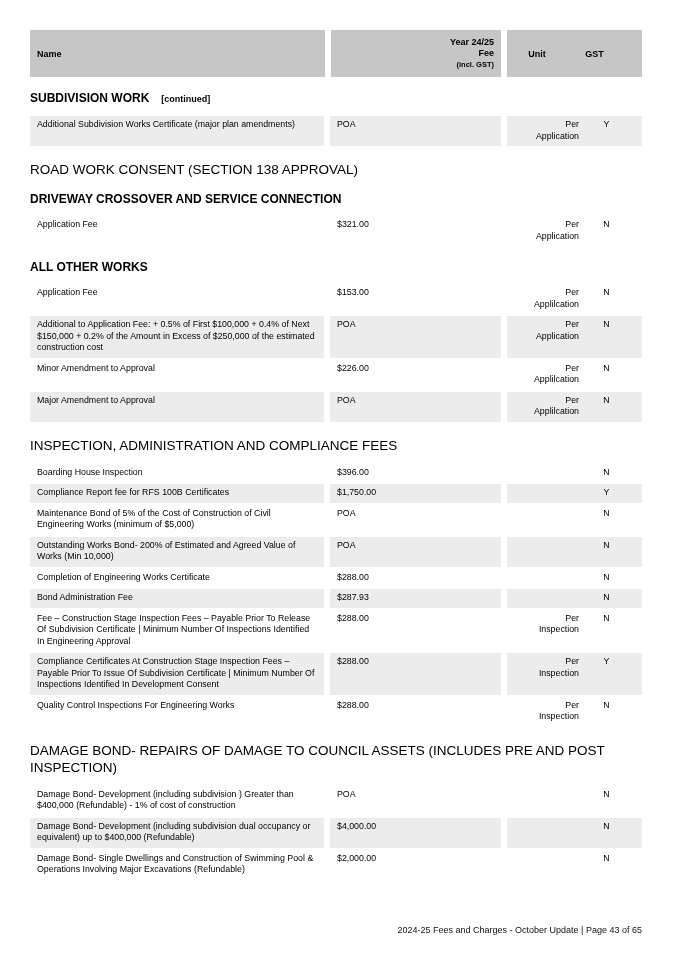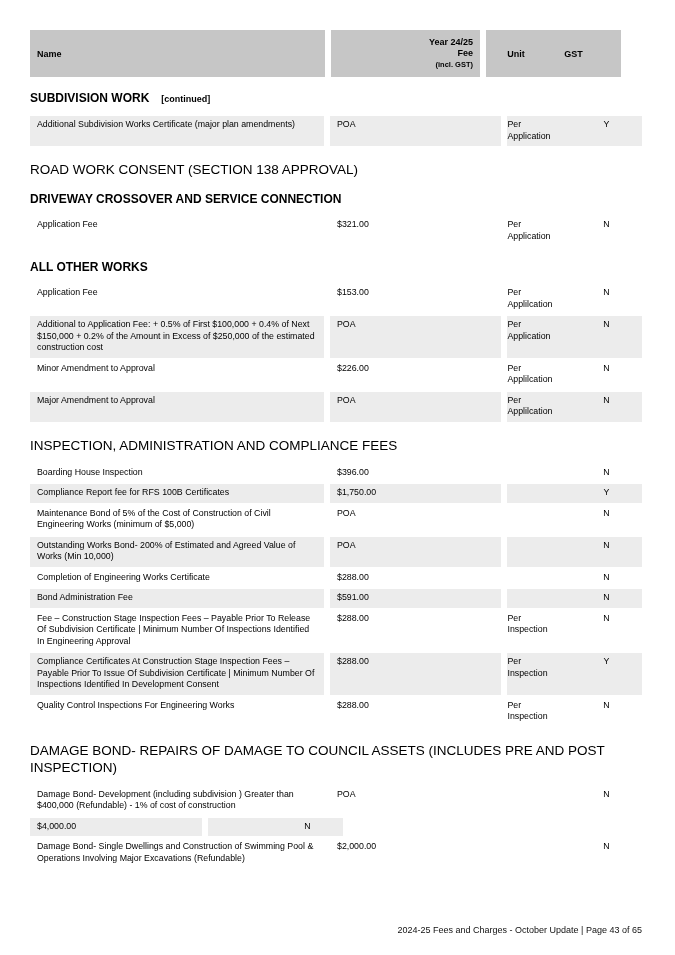--- a/index.html
+++ b/index.html
@@ -11,39 +11,39 @@
     padding: 30px 33px 0 30px;
     font-family: "Liberation Sans", sans-serif;
     color: #000;
     overflow: hidden;
     margin: 0 auto;
   }
   
   .table-header { display: flex; gap: 6px; height: 47px; margin-bottom: 5px; }
   .hcell { background: var(--header-bg, #c6c6c6); font-weight: bold; font-size: 9px; box-sizing: border-box; }
   .hname { width: 295px; display: flex; align-items: center; padding-left: 7px; }
-  .hfee  { width: 149px; display: flex; flex-direction: column; justify-content: center;
+  .hfee  { width: 170px; display: flex; flex-direction: column; justify-content: center;
            text-align: right; padding-right: 7px; line-height: 11px; }
   .hfee-sub { font-size: 7.5px; }
   .hunitgst { width: 135px; display: flex; align-items: center; padding-right: 20px; }
   .hunit { flex: 1; text-align: center; }
   .hgst  { width: 55px; text-align: center; }
   
   .h1 { font-size: 13.5px; font-weight: normal; margin: 15px 0 10px; line-height: 17px; }
   .h2 { font-size: 12px;   font-weight: bold; margin: 14px 0 9px;  line-height: 15px; }
   .suffix { font-size: 9px; font-weight: bold; margin-left: 12px; }
   
   .row { display: flex; gap: 6px; margin-bottom: 2px; font-size: 8.8px; line-height: 11.5px; }
   .row > div { box-sizing: border-box; }
   .row.shaded > div { background: var(--row-bg, #ececec); }
   .cname { width: 295px; padding: 3px 7px 4px; }
   .cfee  { width: 172px; padding: 3px 7px 4px; text-align: left; }
   .cfee.num { text-align: left; }
   .cunitgst { width: 135px; padding: 3px 8px 4px 0; display: flex; align-items: flex-start; }
-  .cunit { flex: 1; text-align: left; white-space: pre-line; }
+  .cunit { flex: 1; text-align: right; white-space: pre-line; }
   .cgst  { width: 55px; text-align: center; }
   
   .footer { position: absolute; right: 33px; bottom: 20px; font-size: 9px; color: #111; }
 </style>
 </head>
 <body>
 
 <div class="page">
 
   <div class="table-header">
@@ -154,21 +154,21 @@
       <div class="row">
         <div class="cname">Completion of Engineering Works Certificate</div>
         <div class="cfee num">$288.00</div>
         <div class="cunitgst">
           <div class="cunit"></div>
           <div class="cgst">N</div>
         </div>
       </div>
       <div class="row shaded">
         <div class="cname">Bond Administration Fee</div>
-        <div class="cfee num">$591.00</div>
+        <div class="cfee num">$287.93</div>
         <div class="cunitgst">
           <div class="cunit"></div>
           <div class="cgst">N</div>
         </div>
       </div>
       <div class="row">
         <div class="cname">Fee – Construction Stage Inspection Fees – Payable Prior To Release Of Subdivision Certificate | Minimum Number Of Inspections Identified In Engineering Approval</div>
         <div class="cfee num">$288.00</div>
         <div class="cunitgst">
           <div class="cunit">Per
@@ -197,20 +197,21 @@
       <div class="h1"><span>DAMAGE BOND- REPAIRS OF DAMAGE TO COUNCIL ASSETS (INCLUDES PRE AND POST INSPECTION)</span></div>
       <div class="row">
         <div class="cname">Damage Bond- Development (including subdivision ) Greater than $400,000 (Refundable) - 1% of cost of construction</div>
         <div class="cfee">POA</div>
         <div class="cunitgst">
           <div class="cunit"></div>
           <div class="cgst">N</div>
         </div>
       </div>
       <div class="row shaded">
+        <div class="cname">Damage Bond- Development (including subdivision dual occupancy or equivalent) up to $400,000 (Refundable)</div>
         <div class="cfee num">$4,000.00</div>
         <div class="cunitgst">
           <div class="cunit"></div>
           <div class="cgst">N</div>
         </div>
       </div>
       <div class="row">
         <div class="cname">Damage Bond- Single Dwellings and Construction of Swimming Pool &amp; Operations Involving Major Excavations (Refundable)</div>
         <div class="cfee num">$2,000.00</div>
         <div class="cunitgst">

